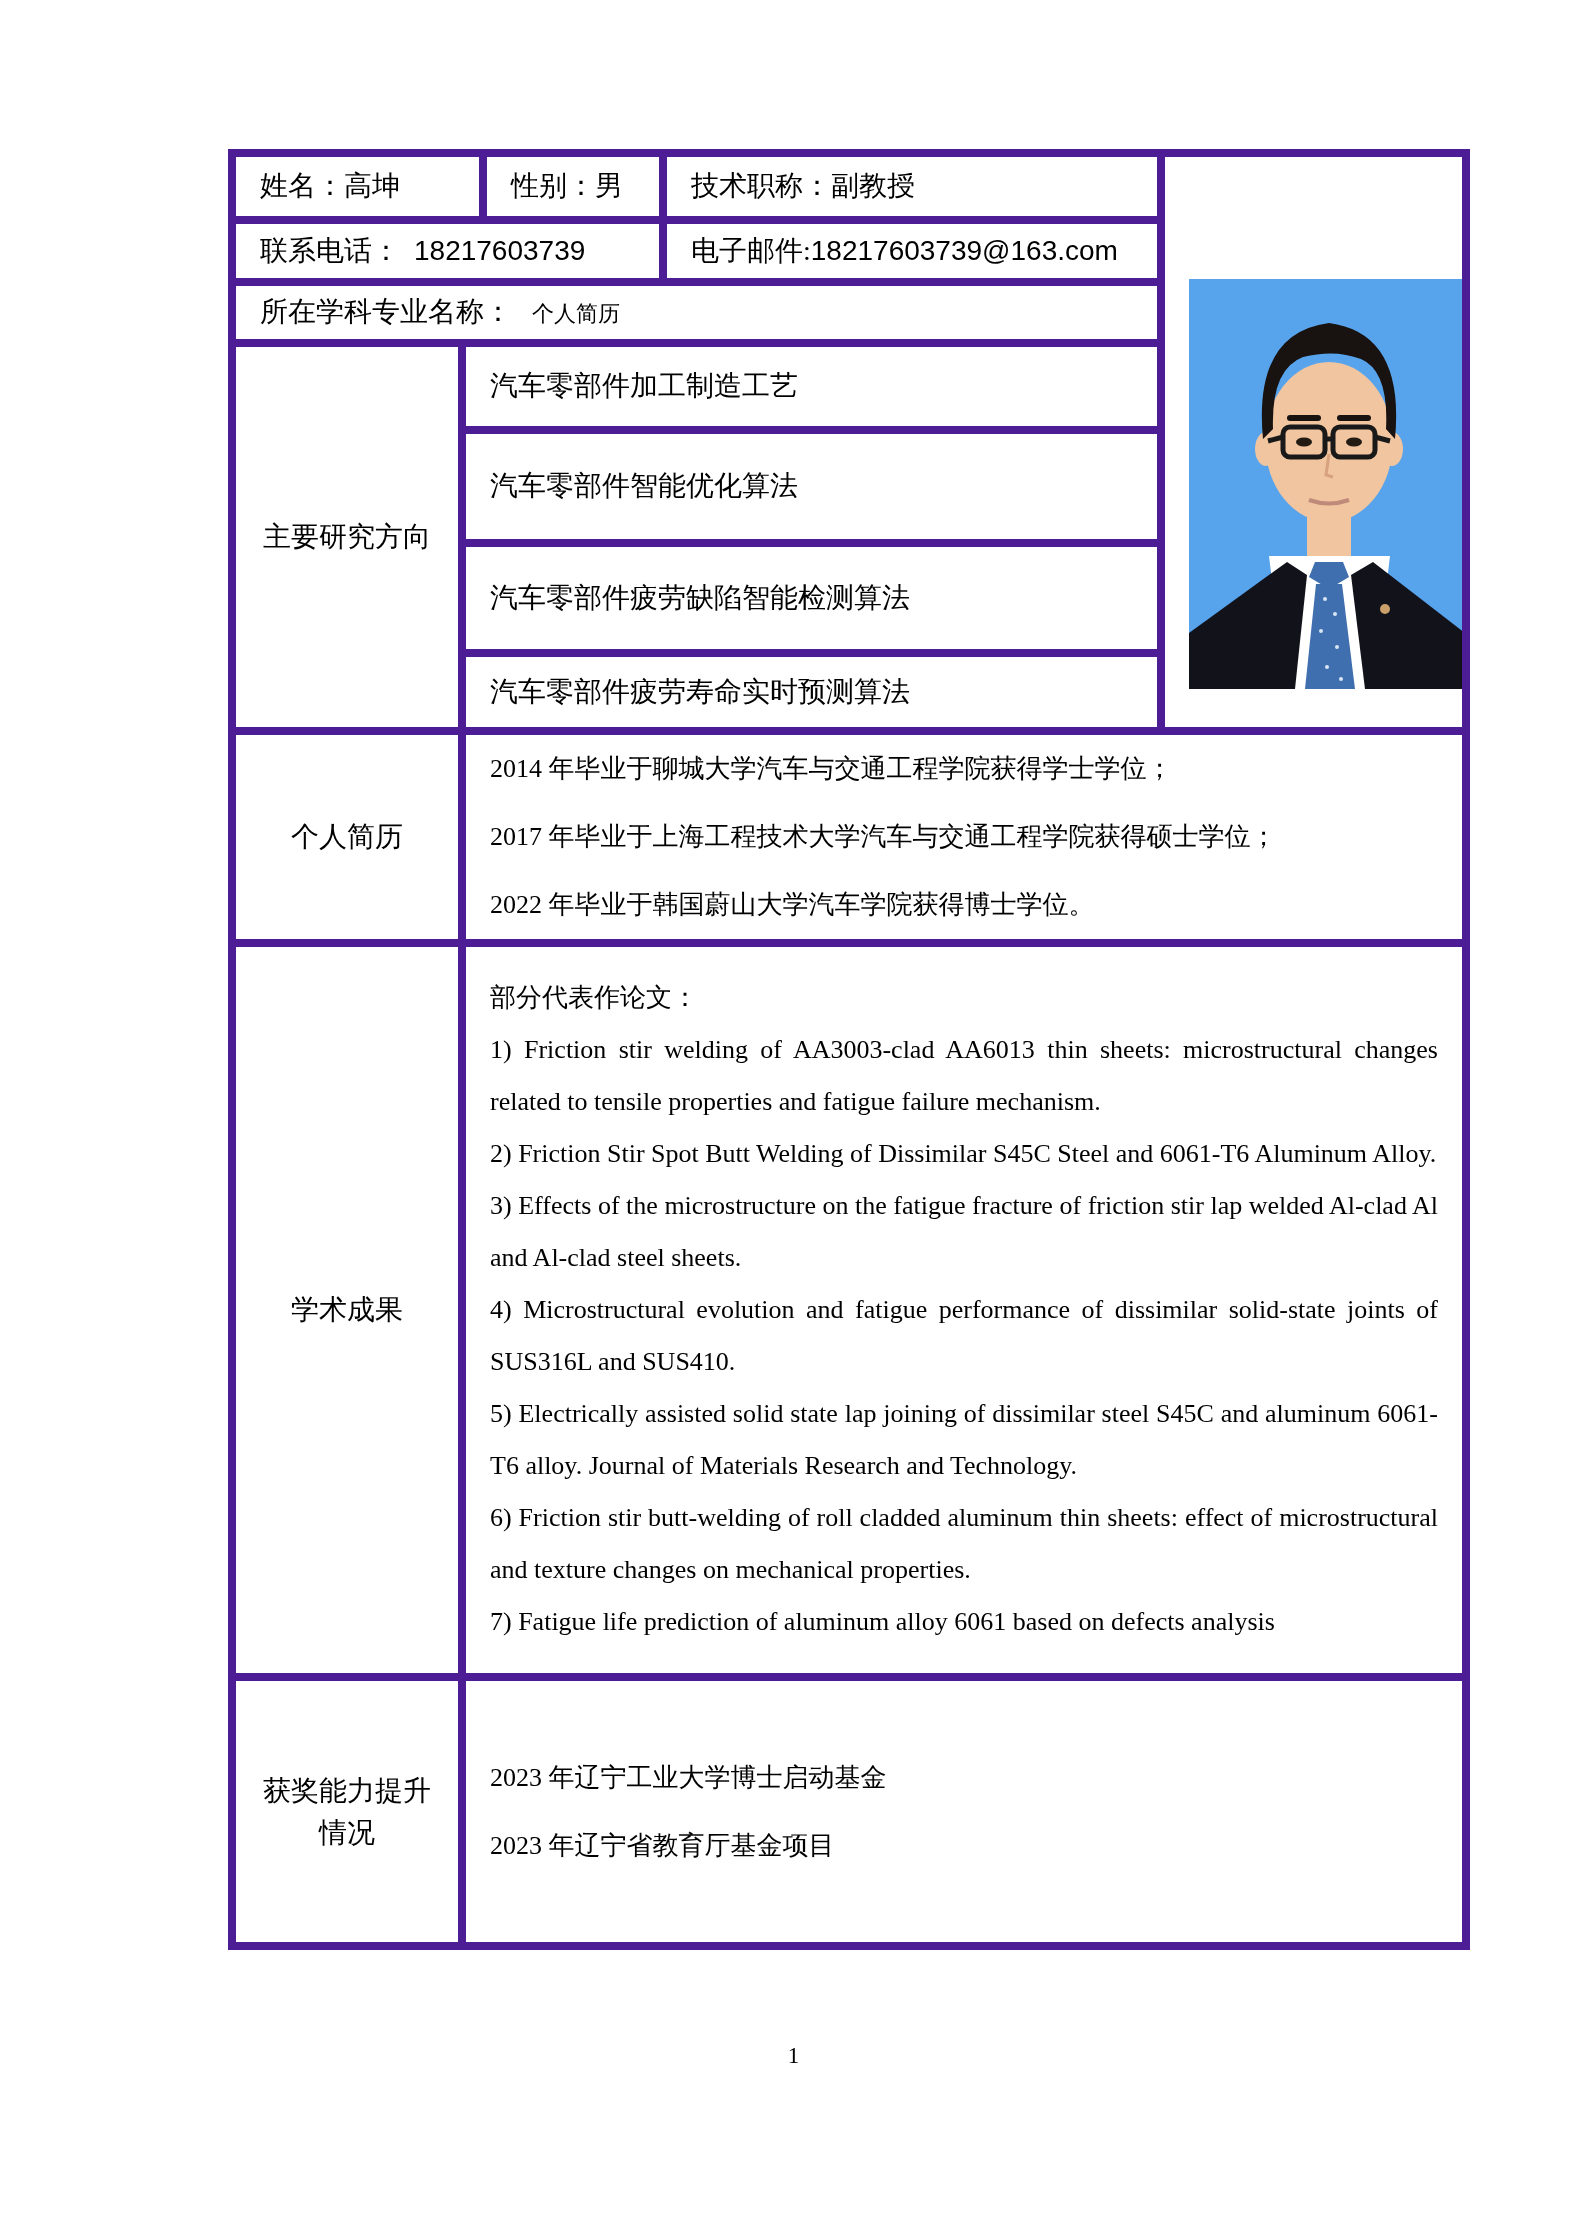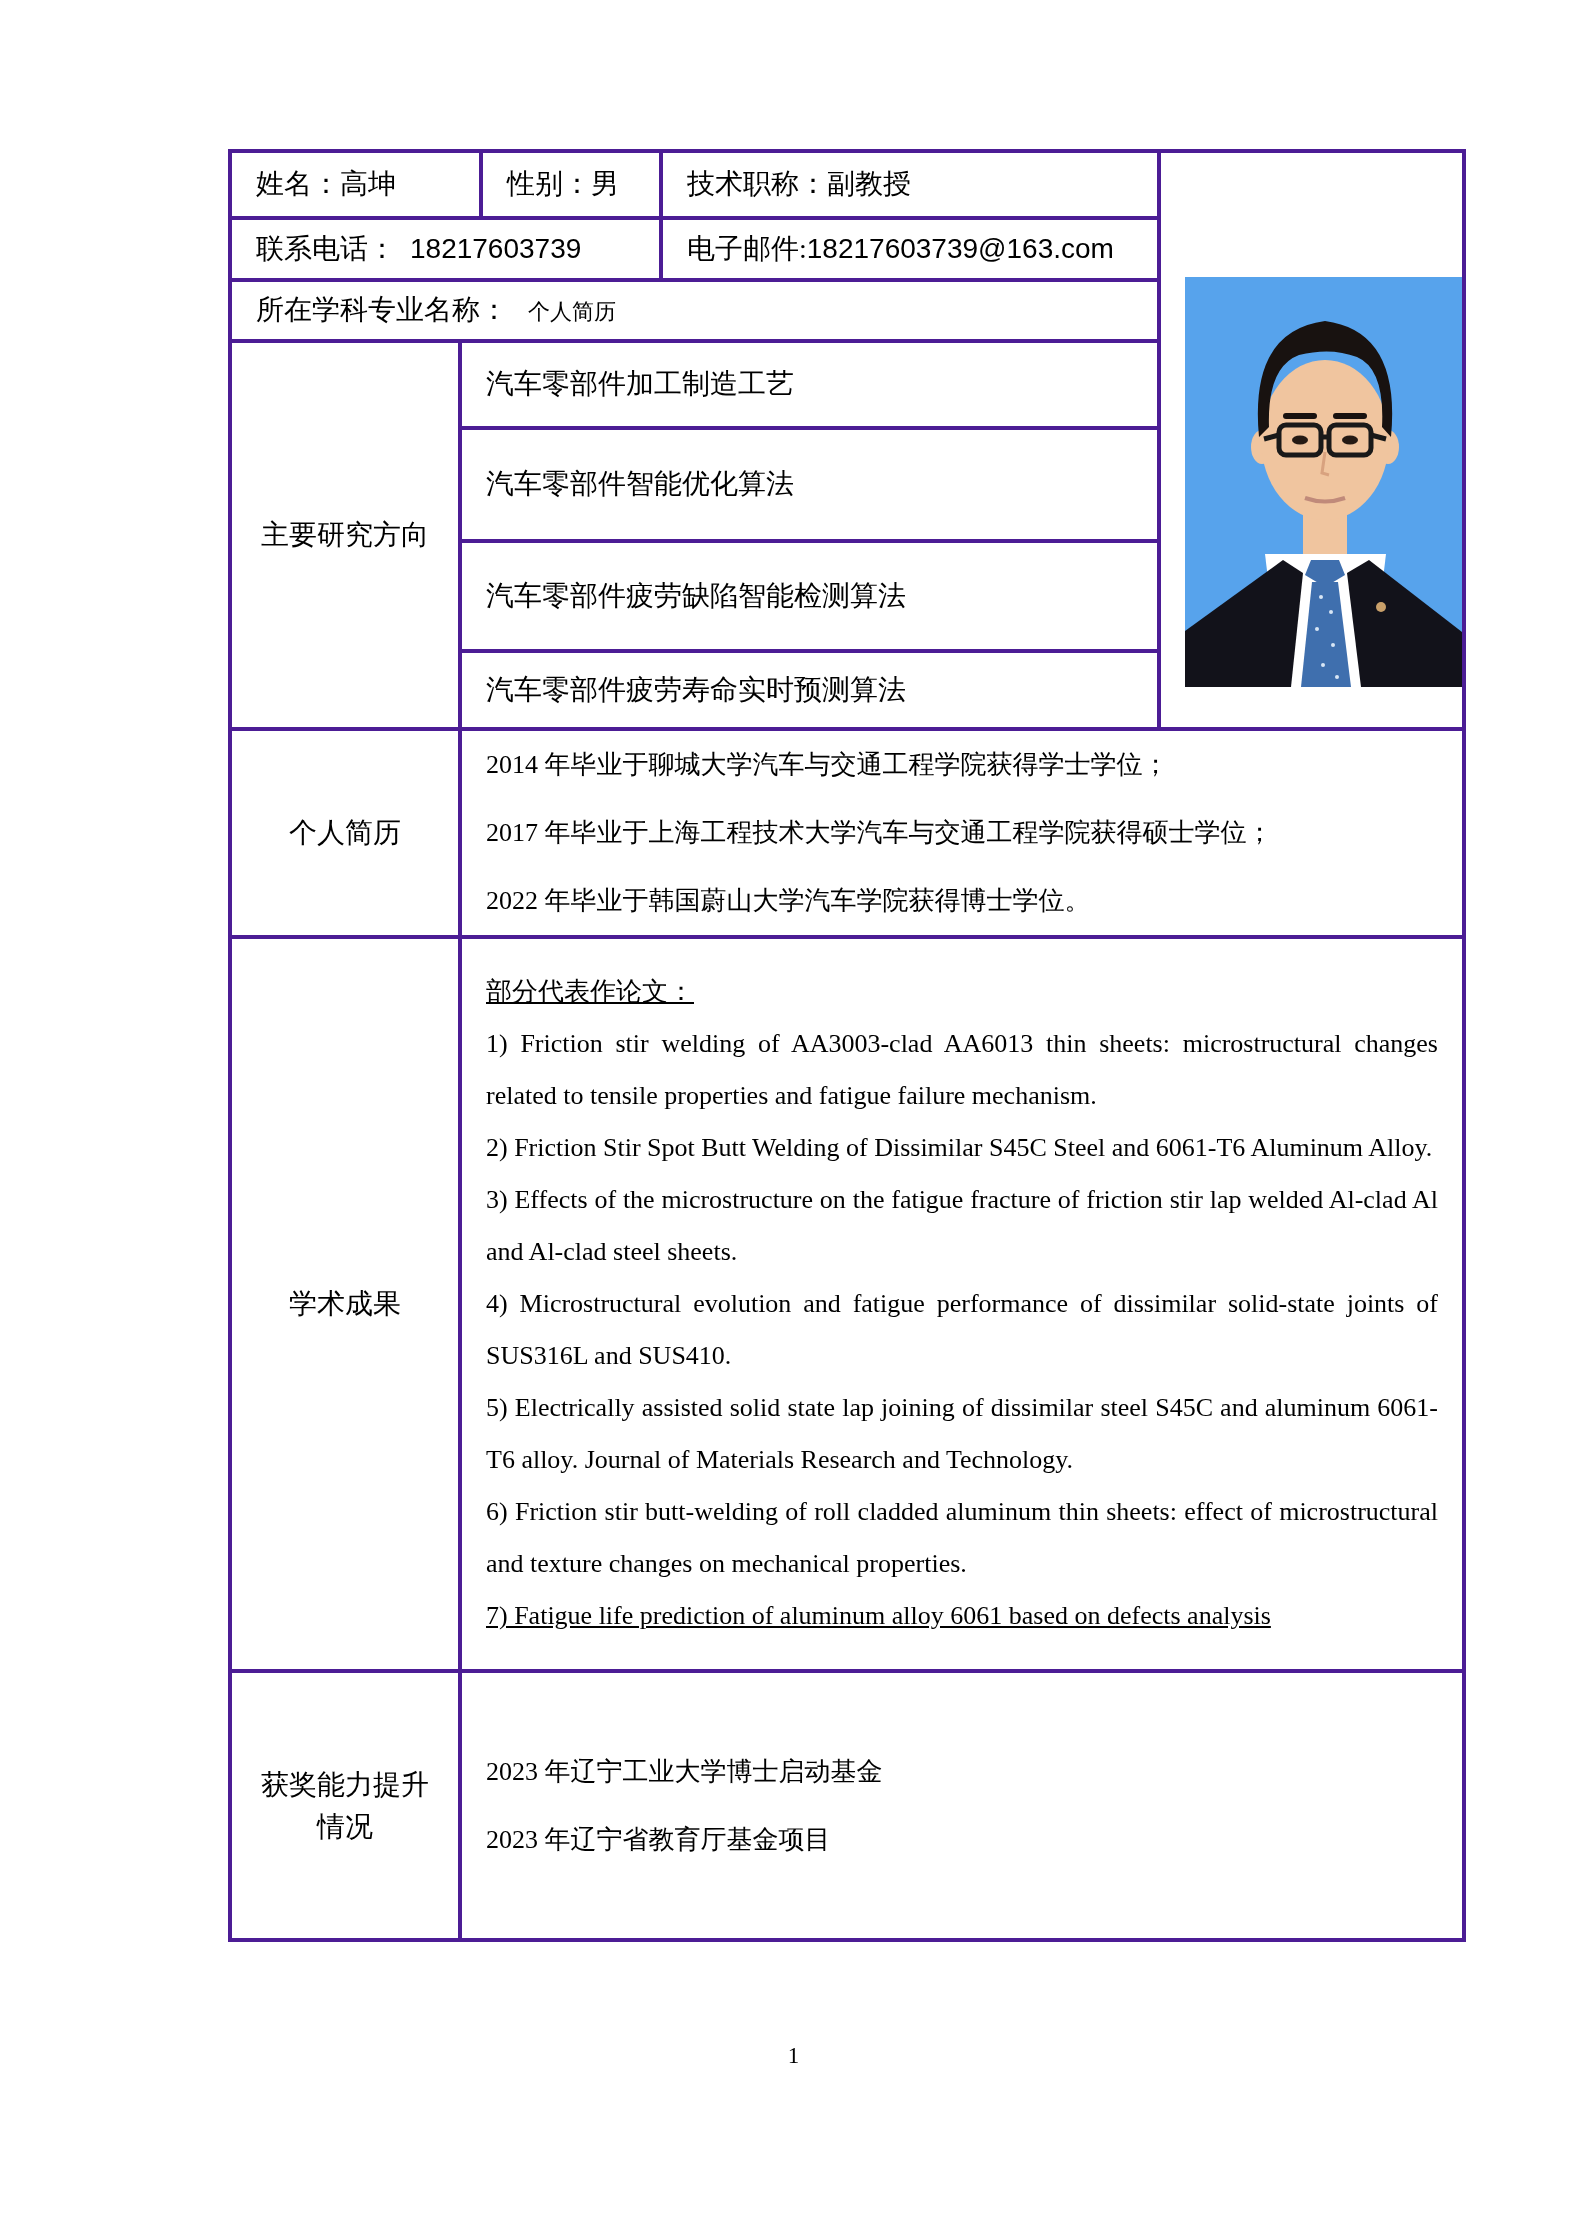--- a/index.html
+++ b/index.html
@@ -5,39 +5,39 @@
   html,body{margin:0;padding:0;background:#fff;}
   .page{
     position:relative;width:1587px;height:2215px;background:#ffffff;
     font-family:"Liberation Serif","DejaVu Serif",serif;color:#000;overflow:hidden;
   }
   table.profile{
     position:absolute;left:228px;top:149px;width:1234px;
     border-collapse:collapse;table-layout:fixed;
   }
   table.profile td{
-    border:4px solid #4c1d95;padding:0 24px;font-size:28px;
+    border:8px solid #4c1d95;padding:0 24px;font-size:28px;
     vertical-align:middle;overflow:hidden;line-height:1.3;
   }
   col.c1{width:230px}col.c2{width:21px}col.c3{width:180px}col.c4{width:498px}col.c5{width:305px}
   tr.r1{height:67px}tr.r2{height:62px}tr.r3{height:61px}
   tr.r4{height:87px}tr.r5{height:113px}tr.r6{height:110px}tr.r7{height:78px}
   tr.r8{height:201px}tr.r9{height:734px}tr.r10{height:269px}
   .sans{font-family:"Liberation Sans","DejaVu Sans",sans-serif;}
   .phone-value{margin-left:14px;}
   .dept-value{font-size:22px;margin-left:20px;}
   td.label-cell{text-align:center;}
   .awards-label-inner{display:inline-block;max-width:182px;line-height:42px;text-align:center;}
   td.photo-cell{padding:0;vertical-align:top;text-align:center;}
   .portrait{display:block;margin:84px auto 0 auto;}
   td.resume-content{padding-top:0;padding-bottom:0;}
   .resume-content p{margin:0;line-height:68px;font-size:26px;}
   td.ach-content{vertical-align:top;padding-top:5px;}
   .ach-content p{margin:0;line-height:52px;font-size:26px;text-align:justify;text-align-last:left;}
-  .ach-content p.no-just{text-align:center;text-decoration:underline;}
+  .ach-content p.no-just{text-align:center;}
   td.awards-content{vertical-align:top;padding-top:16px;margin-left:10px;}
   .awards-content p{margin:0;line-height:68px;font-size:26px;}
   .page-number{
     position:absolute;left:0;top:2043px;width:100%;text-align:center;
     font-size:23px;
   }
 </style>
 </head>
 <body>
 

